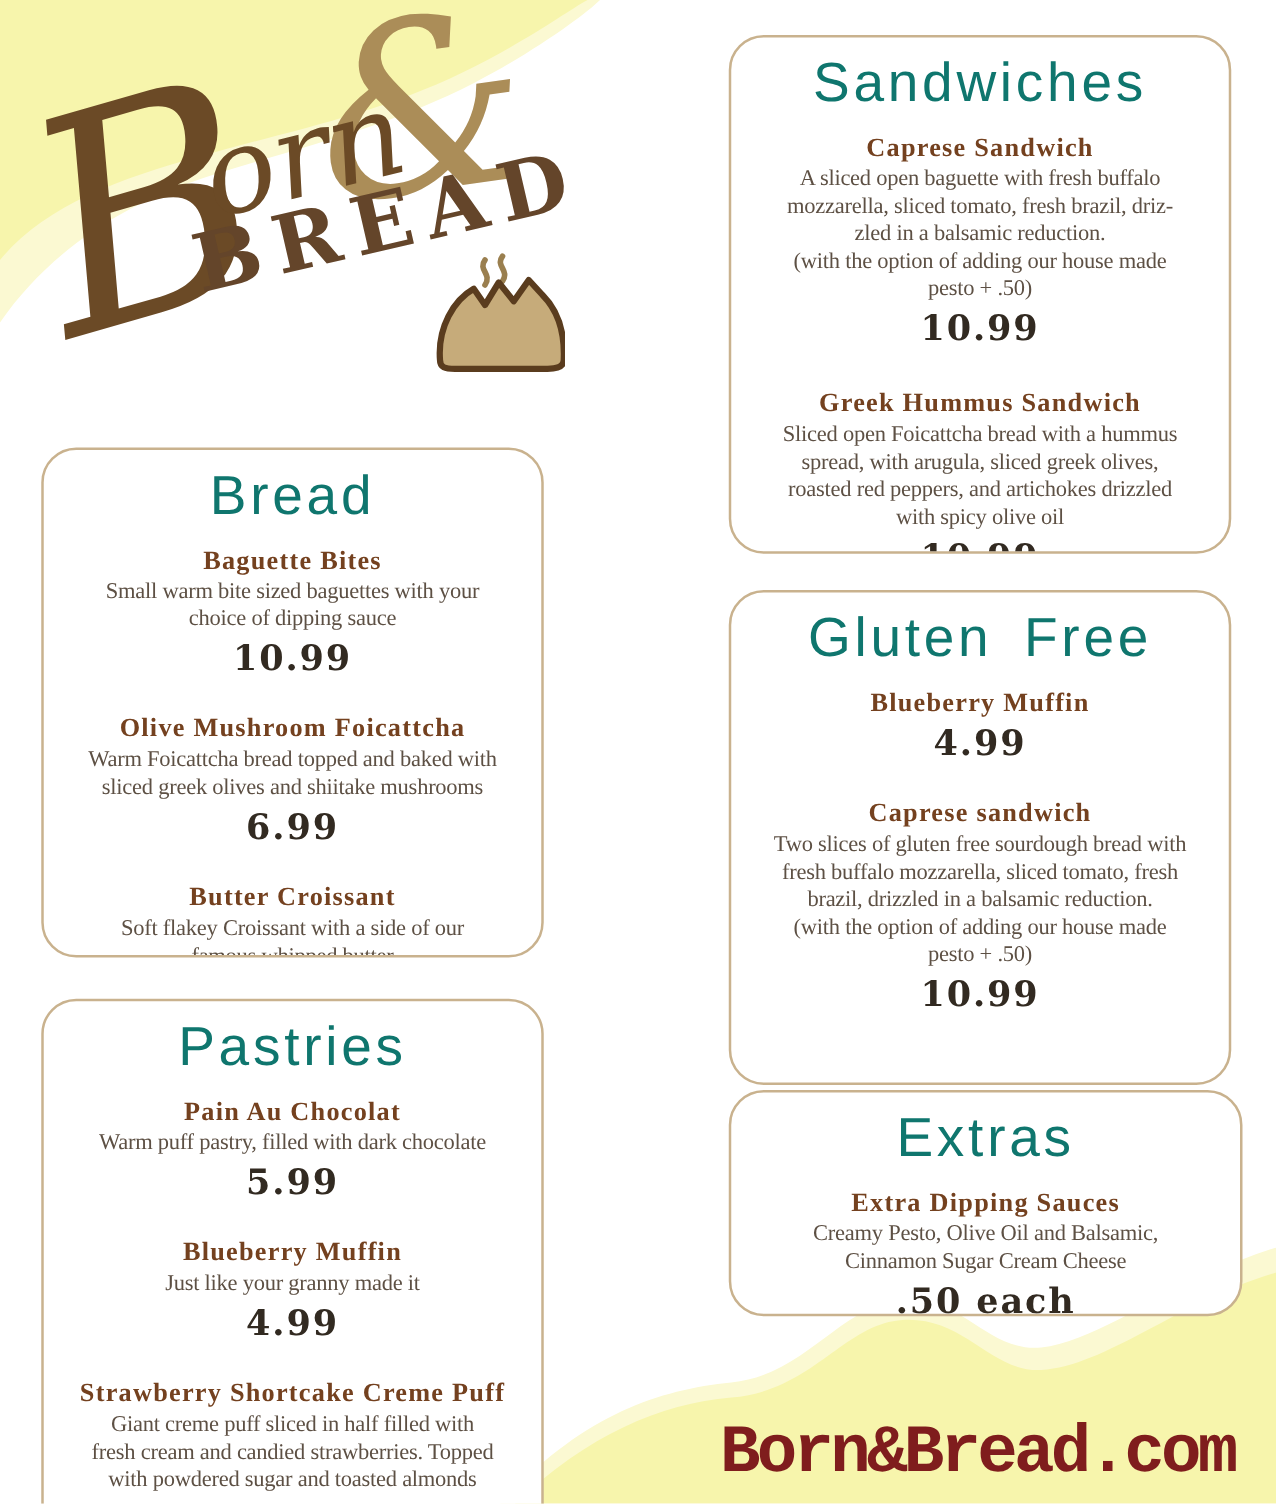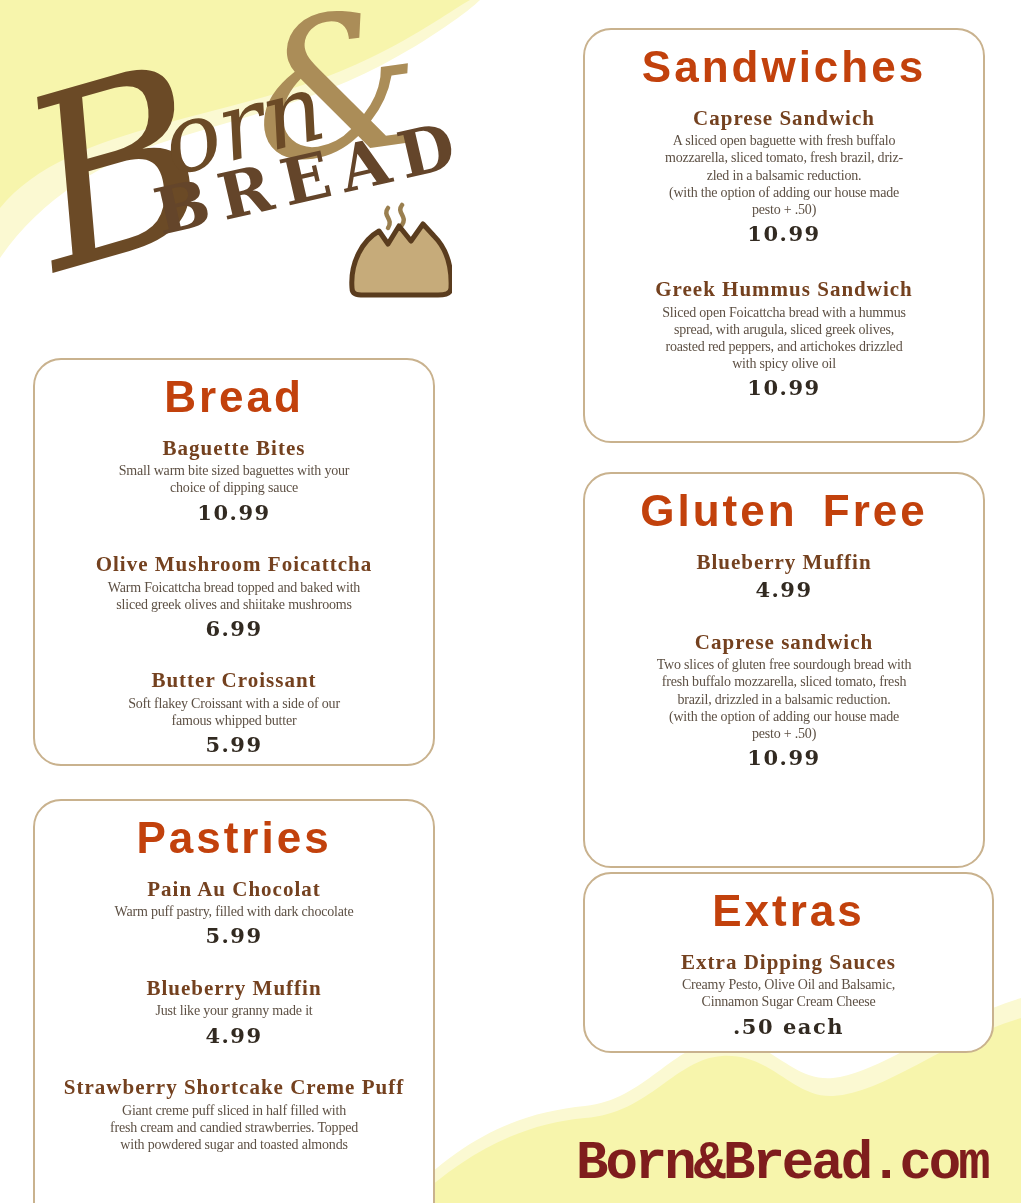--- a/index.html
+++ b/index.html
@@ -40,40 +40,40 @@
     border:2.5px solid #c9b28e; border-radius:28px;
     text-align:center; padding:12px 16px 8px; overflow:hidden; z-index:3;
   }
   .card-bread      { left:33px;  top:358px; width:402px; height:408px; }
   .card-pastries   { left:33px;  top:799px; width:402px; height:448px; }
   .card-sandwiches { left:583px; top:28px;  width:402px; height:415px; }
   .card-gluten     { left:583px; top:472px; width:402px; height:396px; }
   .card-extras     { left:583px; top:872px; width:411px; height:181px; }
 
   .card-title {
-    font-family:"Liberation Sans", sans-serif; font-weight:700;
+    font-family:"Liberation Sans", sans-serif; font-weight:400;
     font-size:44px; line-height:1.15; letter-spacing:3px; word-spacing:10px;
-    color:#c2410c; margin:0 0 13px 0;
+    color:#0f766e; margin:0 0 13px 0;
   }
   .item { margin:0; }
   .item + .item { margin-top:26px; }
   .card-sandwiches .item + .item { margin-top:30px; }
   .item-name {
     font-family:"Liberation Serif", serif; font-weight:bold;
     font-size:21px; line-height:1.18; letter-spacing:1px;
     color:#74411f; margin:0 0 2px 0;text-align:center;
   }
   .item-desc {
     font-family:"Liberation Serif", serif;
-    font-size:14px; line-height:1.22; letter-spacing:-0.2px;
+    font-size:18px; line-height:1.22; letter-spacing:-0.2px;
     color:#5d5044; margin:0; white-space:pre-line;
   }
   .item-price {
     font-family:"DejaVu Serif", serif; font-weight:bold;
-    font-size:21px; line-height:1.25; letter-spacing:1.5px;
+    font-size:28px; line-height:1.25; letter-spacing:1.5px;
     color:#322a21; margin-top:3px;
   }
 
   
   .site-footer {
     position:absolute; left:576px; top:1136px; width:420px; z-index:3;
     font-family:"Liberation Mono", monospace; font-weight:bold;
     font-size:54px; letter-spacing:-3px; line-height:1.05;
     color:#7f1d1d; white-space:nowrap;
   }

